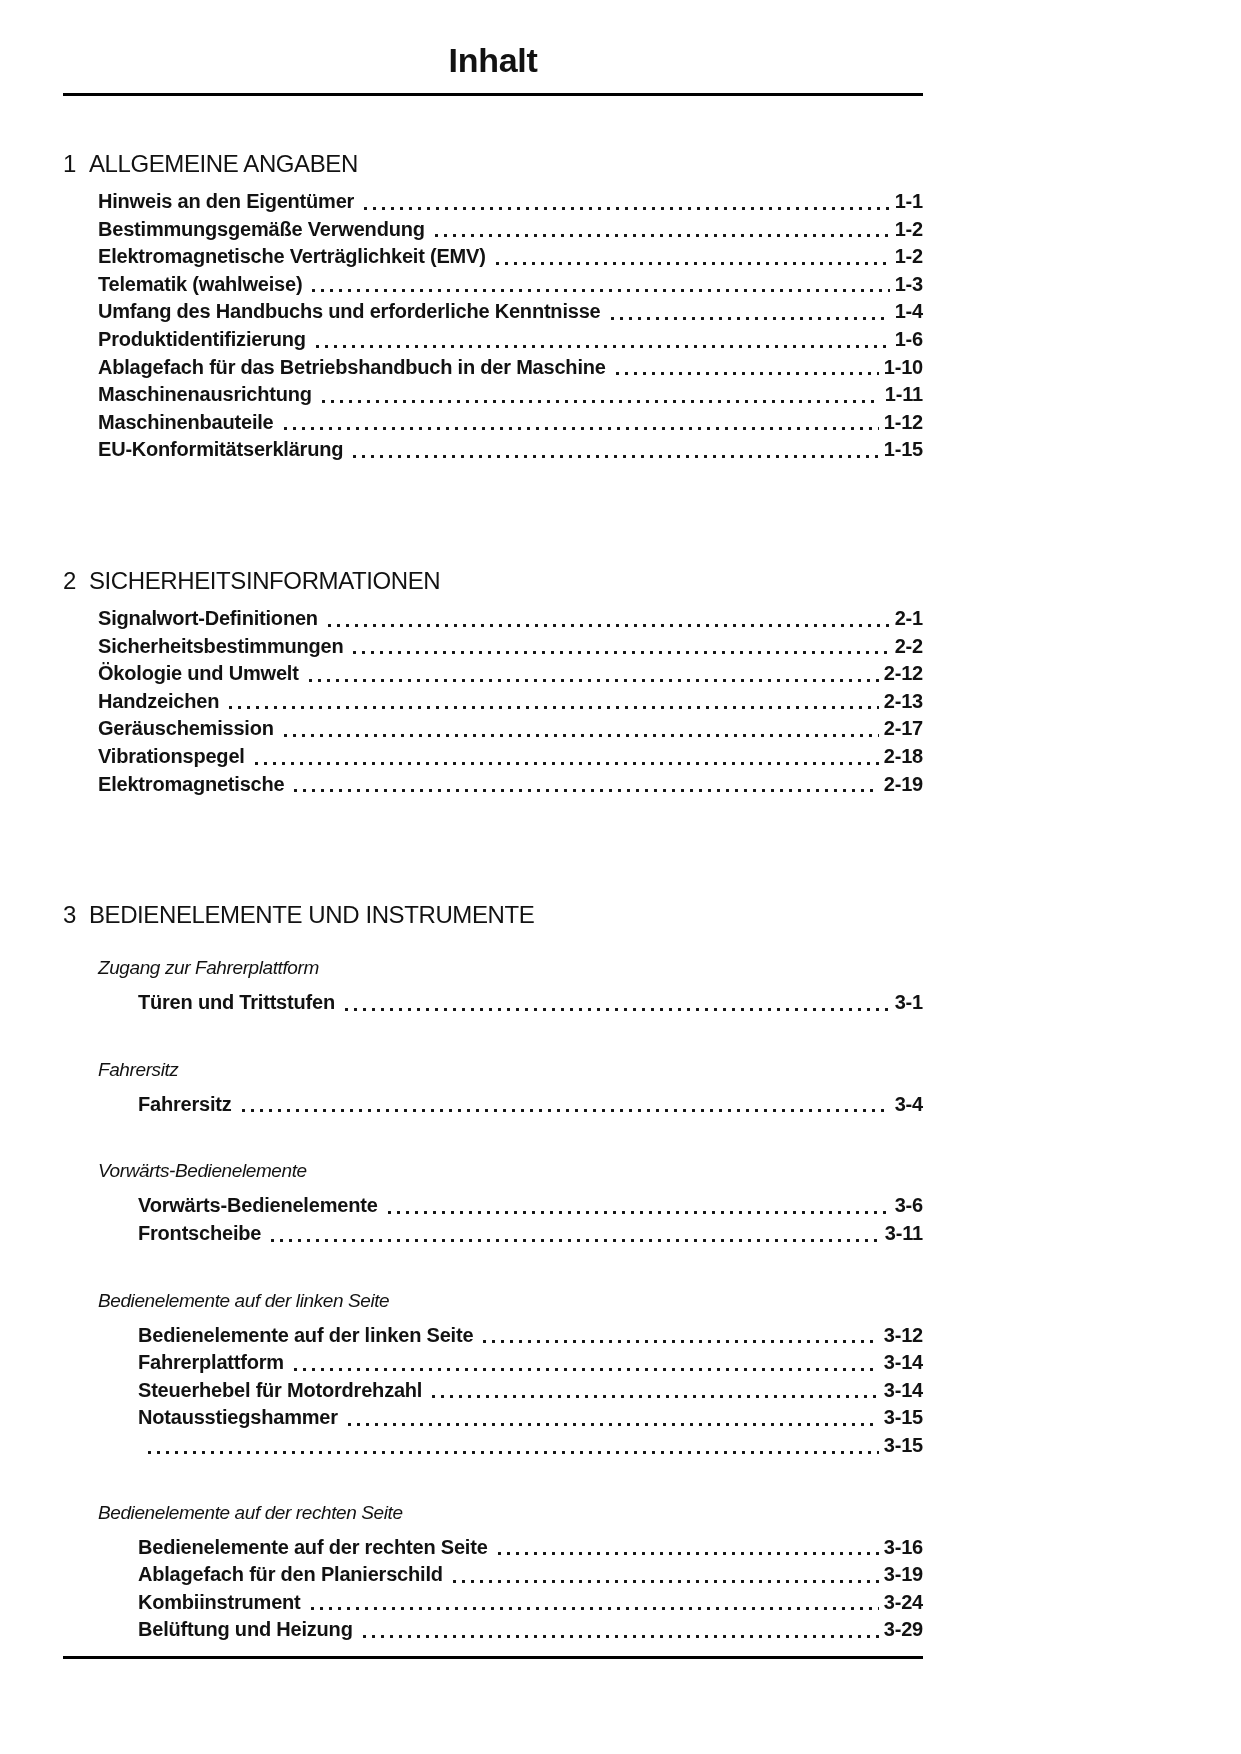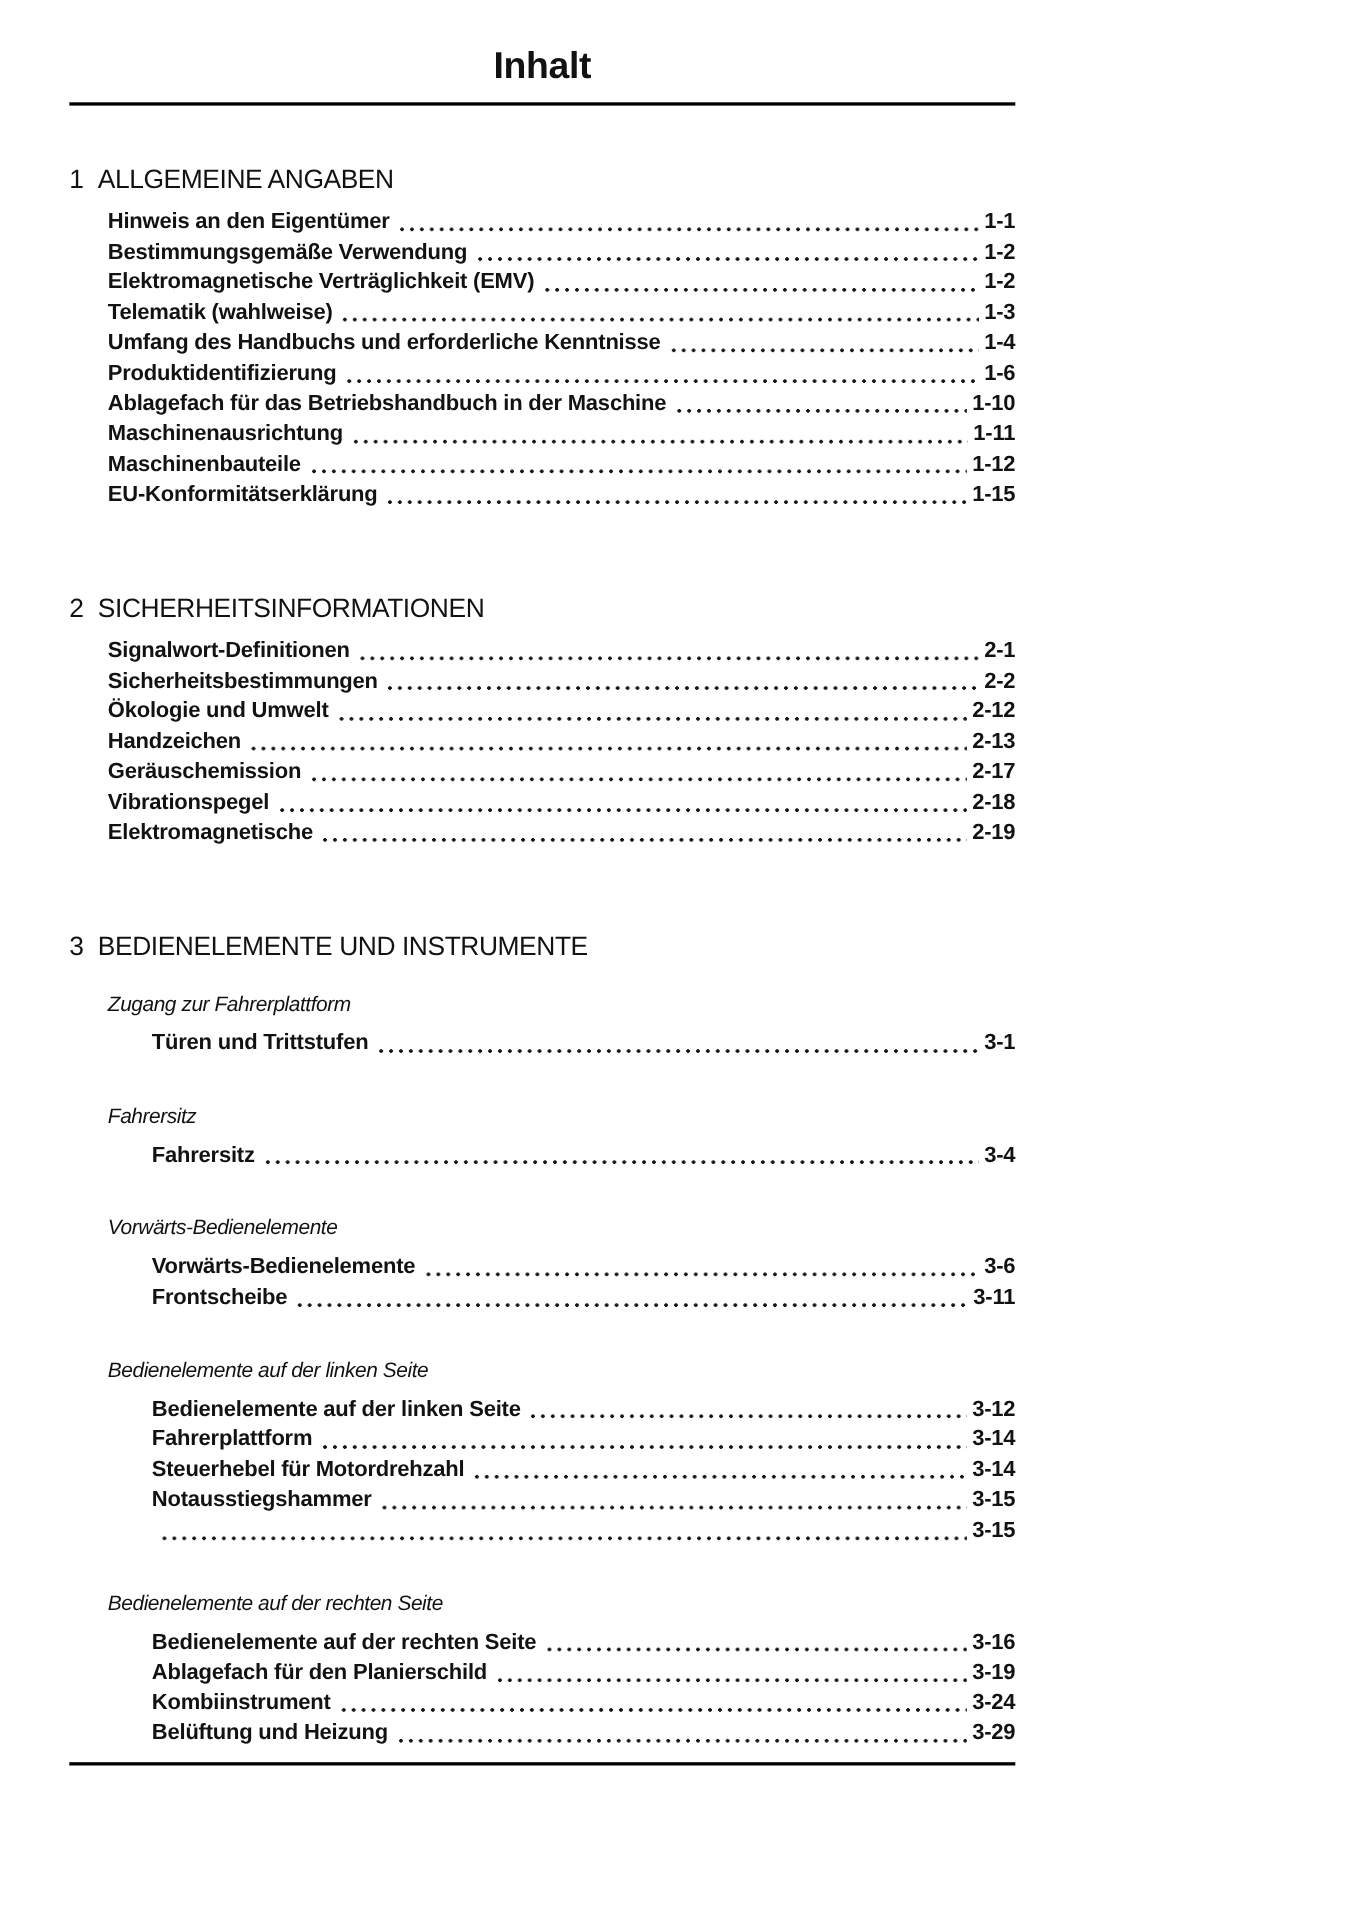--- a/index.html
+++ b/index.html
@@ -30,21 +30,21 @@
   .rule {
     border: none;
     border-top: 3px solid #000000;
     margin: 13px 0 0 0;
   }
   .rule-bottom {
     margin-top: 12px;
   }
   
   .toc-section { margin-top: 50px; }
-  .toc-section + .toc-section { margin-top: 72px; }
+  .toc-section + .toc-section { margin-top: 99px; }
   .section-heading {
     font-size: 24px;
     line-height: 36px;
     letter-spacing: -0.4px;
     white-space: nowrap;
   }
   .section-number { display: inline-block; margin-right: 13px; }
   
   .toc-group { margin-top: 36px; }
   .toc-group.first { margin-top: 18px; }

